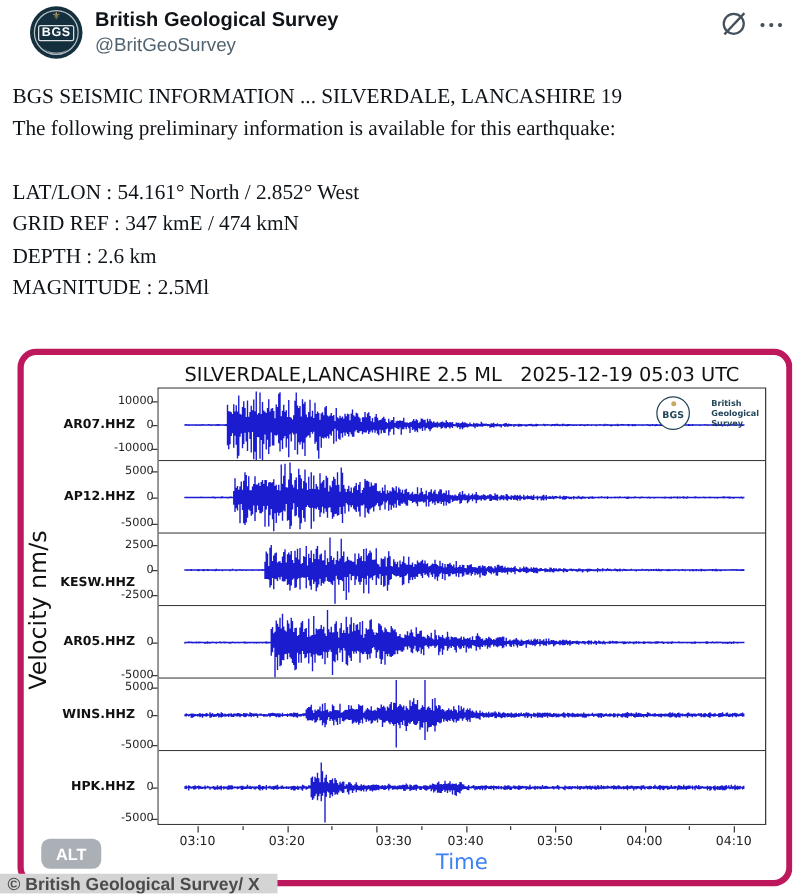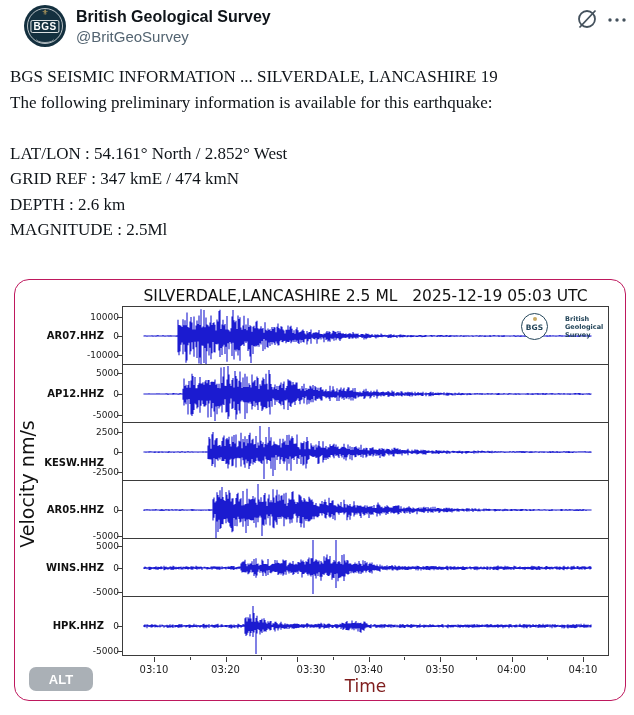--- a/index.html
+++ b/index.html
@@ -17,48 +17,48 @@
   .avatar .arc{position:absolute;top:29px;left:50%;transform:translateX(-50%);width:18px;height:8px;
           border-bottom:1.5px solid rgba(255,255,255,.6);border-radius:50%;}
   .disp-name{position:absolute;left:76px;top:7px;font-size:16px;font-weight:bold;line-height:20px;}
   .handle{position:absolute;left:76px;top:27px;font-size:15px;color:#536471;line-height:19px;}
   .hdr-icon{position:absolute;cursor:pointer;}
   
   .tweet-text{position:absolute;left:10px;top:64px;width:616px;font-size:17px;line-height:25.5px;}
   .tweet-line{min-height:25.5px;white-space:pre-wrap;font-family:Liberation Serif, serif;}
   
   #chart-card{position:absolute;left:14px;top:279px;width:610px;height:420px;background:#fff;
-          border:1px solid #be185d;border-radius:15px;overflow:hidden;
+          border:5px solid #be185d;border-radius:15px;overflow:hidden;
           font-family:"DejaVu Sans",sans-serif;color:#111;}
   #chart-title{position:absolute;left:107px;top:7px;width:487px;text-align:center;font-size:15.5px;
           white-space:pre;color:#111;}
   #plot-panels{position:absolute;left:107px;top:26px;width:487px;height:350px;border:1px solid #3b3b3b;
           box-sizing:border-box;display:flex;flex-direction:column;}
   .panel{height:58px;box-sizing:border-box;overflow:hidden;background:#fff;}
   .panel.b{border-bottom:1px solid #3b3b3b;}
   .panel svg{display:block;}
   .st-label{position:absolute;left:2px;width:87px;text-align:right;font-size:10px;font-weight:bold;color:#111;}
   .ytick-label{position:absolute;left:40px;width:64px;text-align:right;font-size:9px;color:#222;line-height:10px;}
   .ytick-mark{position:absolute;width:5px;height:1px;background:#3b3b3b;}
   .xtick-mark{position:absolute;width:1px;background:#3b3b3b;top:377px;}
   .xtick-label{position:absolute;top:384px;width:50px;text-align:center;font-size:10px;color:#222;}
-  #time-label{position:absolute;left:107px;top:396px;width:487px;text-align:center;font-size:17px;color:#7f1d1d;}
+  #time-label{position:absolute;left:107px;top:396px;width:487px;text-align:center;font-size:17px;color:#3b82f6;}
   #y-label{position:absolute;left:-162px;top:192px;width:350px;height:24px;text-align:center;
           transform:rotate(-90deg);font-size:19px;color:#111;}
   
   #chart-logo{position:absolute;left:506px;top:33px;display:flex;align-items:center;}
   #chart-logo .circ{width:27px;height:27px;border-radius:50%;border:1.5px solid #24465a;background:#fff;
           position:relative;box-sizing:border-box;}
   #chart-logo .circ .dot{position:absolute;top:3px;left:50%;transform:translateX(-50%);width:4px;height:4px;
           border-radius:50%;background:#c9a961;}
   #chart-logo .circ .txt{position:absolute;top:9px;left:0;right:0;text-align:center;font-size:7.5px;
           font-weight:bold;color:#24465a;}
   #chart-logo .words{margin-left:17px;font-size:6.5px;font-weight:bold;color:#24465a;line-height:8px;}
   
-  #alt-badge{position:absolute;left:14px;top:387px;width:64px;height:24px;border-radius:7px;background:#aab0b6;
+  #alt-badge{position:absolute;left:14px;top:387px;width:48px;height:24px;border-radius:7px;background:#aab0b6;
           color:#fff;font-weight:bold;font-size:13px;display:flex;align-items:center;justify-content:center;
           font-family:"Liberation Sans",sans-serif;cursor:pointer;}
   #caption-bar{position:absolute;left:0;top:699px;width:634px;height:16px;}
   #caption-bar span{display:inline-block;background:#d4d4d4;color:#4b4b4b;font-weight:bold;font-size:14px;
           line-height:16px;padding:0 14px 0 6px;}
 </style>
 </head>
 <body>
 
 <div id="page">
@@ -200,14 +200,17 @@
       <div class="xtick-mark" style="left: 425px; height: 5px;"></div>
       <div class="xtick-label" style="left: 400px;">03:50</div>
       <div class="xtick-mark" style="left: 460.8px; height: 3px;"></div>
       <div class="xtick-mark" style="left: 496.5px; height: 5px;"></div>
       <div class="xtick-label" style="left: 471.5px;">04:00</div>
       <div class="xtick-mark" style="left: 532.3px; height: 3px;"></div>
       <div class="xtick-mark" style="left: 568px; height: 5px;"></div>
       <div class="xtick-label" style="left: 543px;">04:10</div>
     </div>
 
+  <div id="caption-bar">
+    <span>© British Geological Survey/ X</span>
+  </div>
 
 </div>
 
 </body></html>

